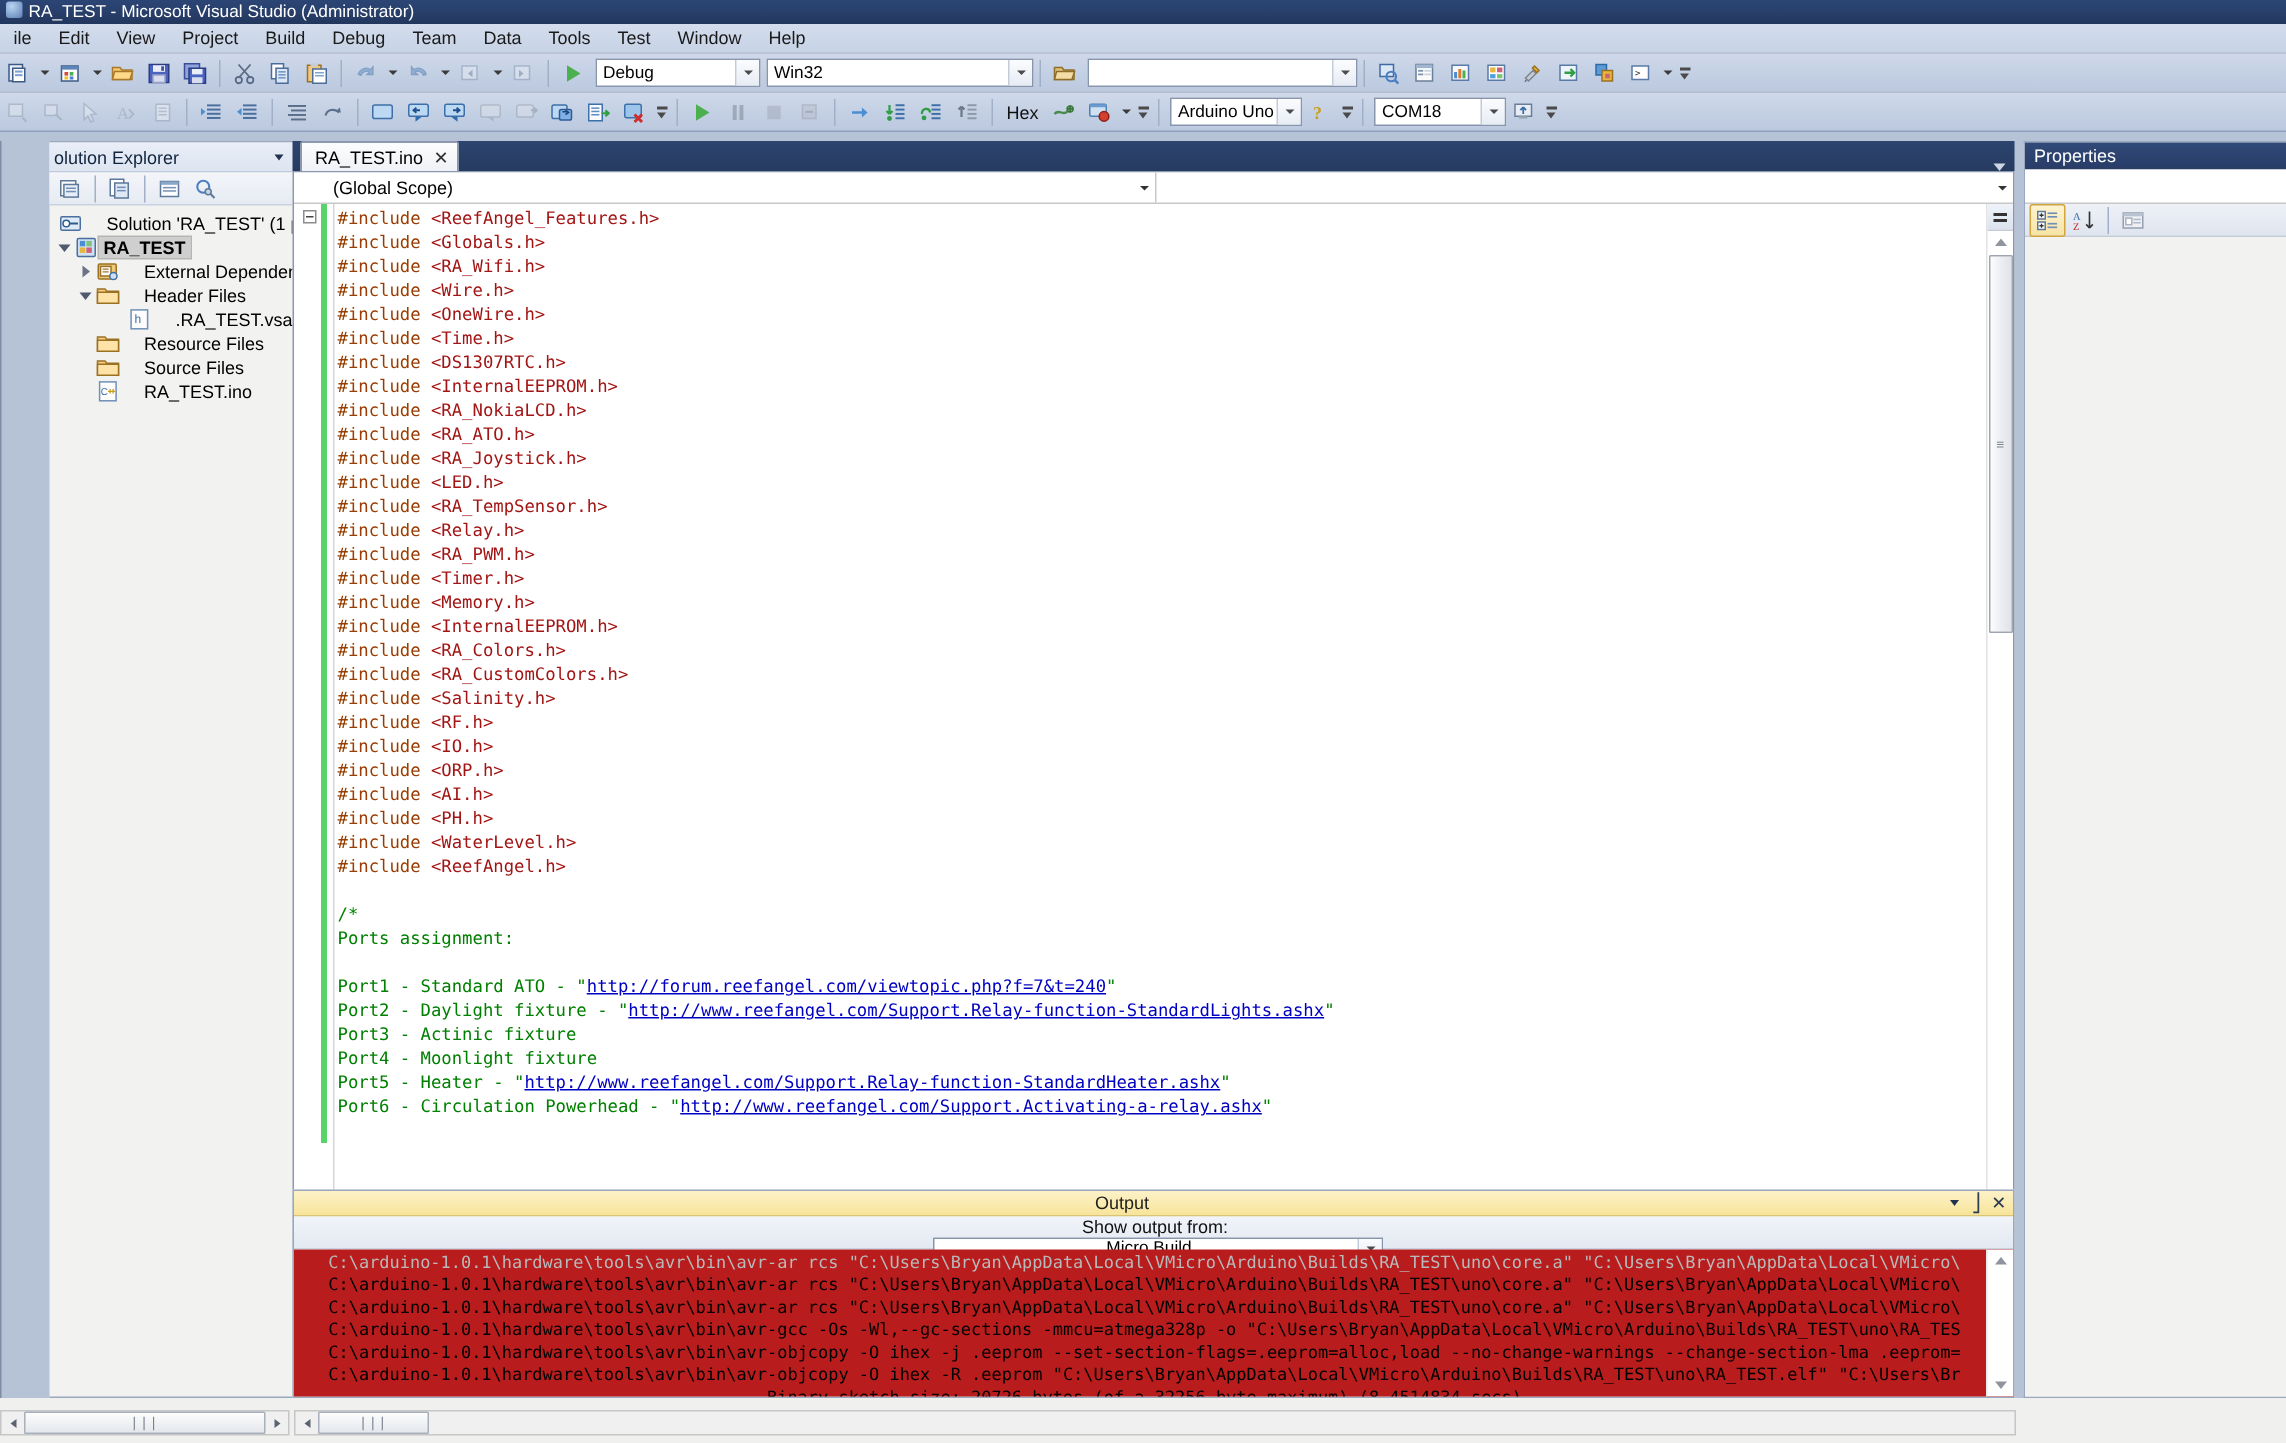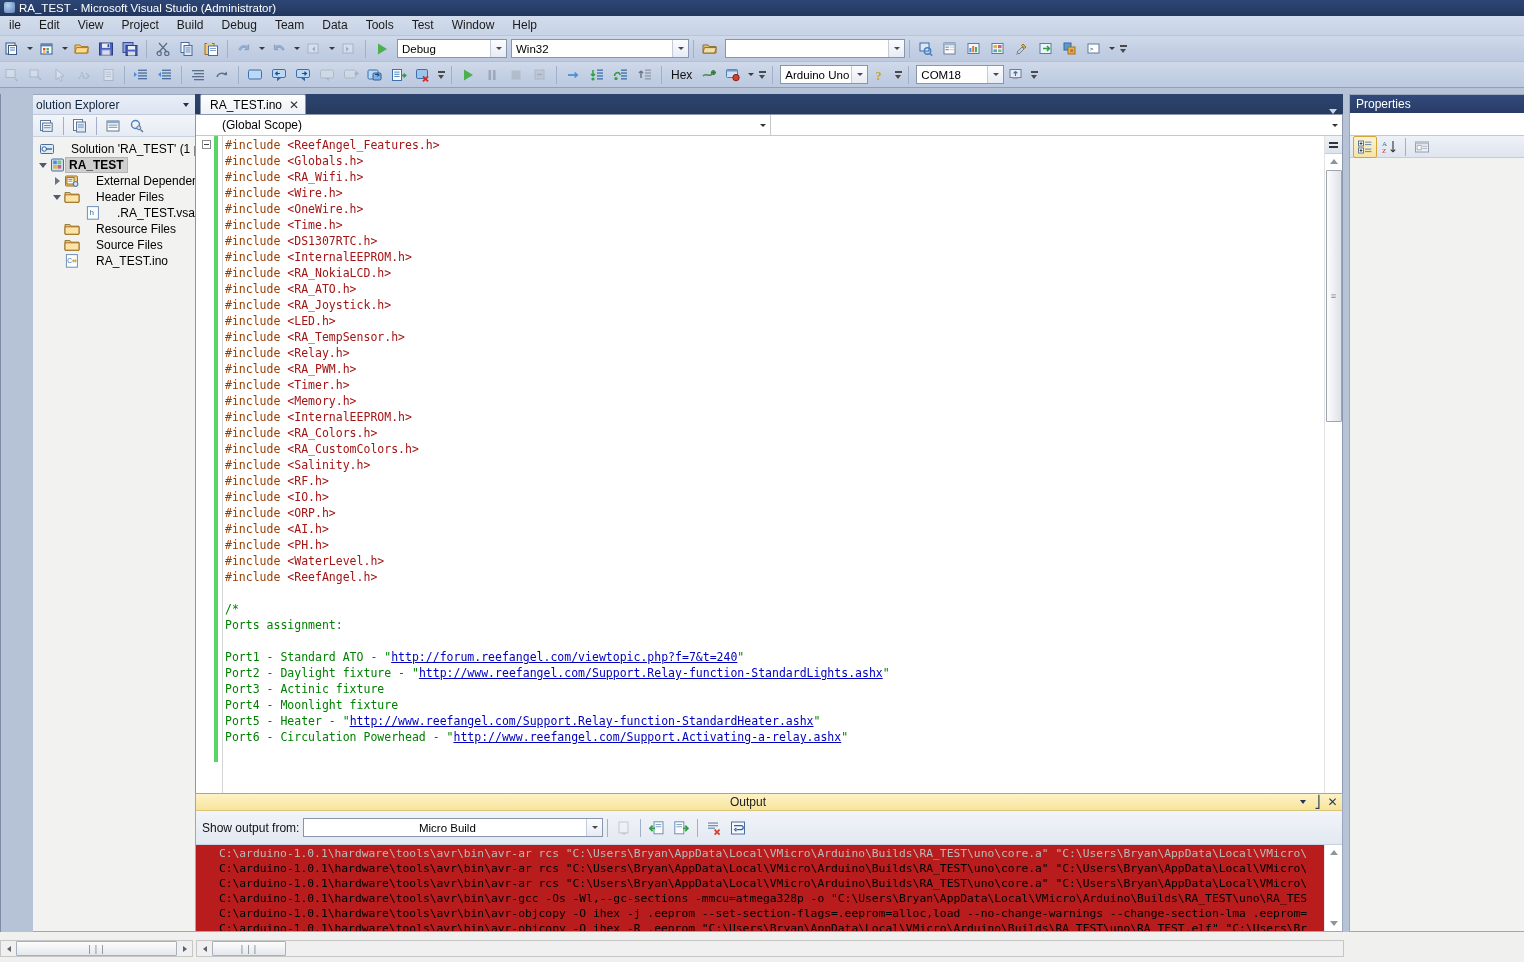--- a/index.html
+++ b/index.html
@@ -201,23 +201,23 @@
     background:#f4f4f2;border:1px solid #9aa7bd;box-sizing:border-box;
     display:flex;flex-direction:column;text-align:center;
   }
   .outhdr{
     height:17px;display:flex;align-items:center;
     background:linear-gradient(to bottom,#fdf2c8 0%,#f7e49a 100%);
     border-bottom:1px solid #d9c478;box-sizing:border-box;padding-right:2px;
   }
   .outhdr .ttl{flex:1;padding-left:5px;font-size:12px;color:#1d1d1d;}
   .outtb{
-    height:34px;display:flex;align-items:center;
+    height:22px;display:flex;align-items:center;
     background:linear-gradient(to bottom,#f1f4f9,#e3e9f2);
-    border-bottom:1px solid #c8d1e0;box-sizing:border-box;padding-left:6px;
+    border-bottom:1px solid #c8d1e0;box-sizing:border-box;padding-left:6px;flex-direction:column;
   }
   .outtb .lbl{font-size:12px;color:#111;margin-right:4px;}
   .outbody{
     flex:1;background:#b91c1c;display:flex;overflow:hidden;position:relative;
   }
   .outtext{
     flex:1;overflow:hidden;padding-left:6px;padding-top:1px;
     font-family:"DejaVu Sans Mono","Liberation Mono",monospace;
     font-size:11.3px;line-height:15px;white-space:pre;color:#000;
   }

